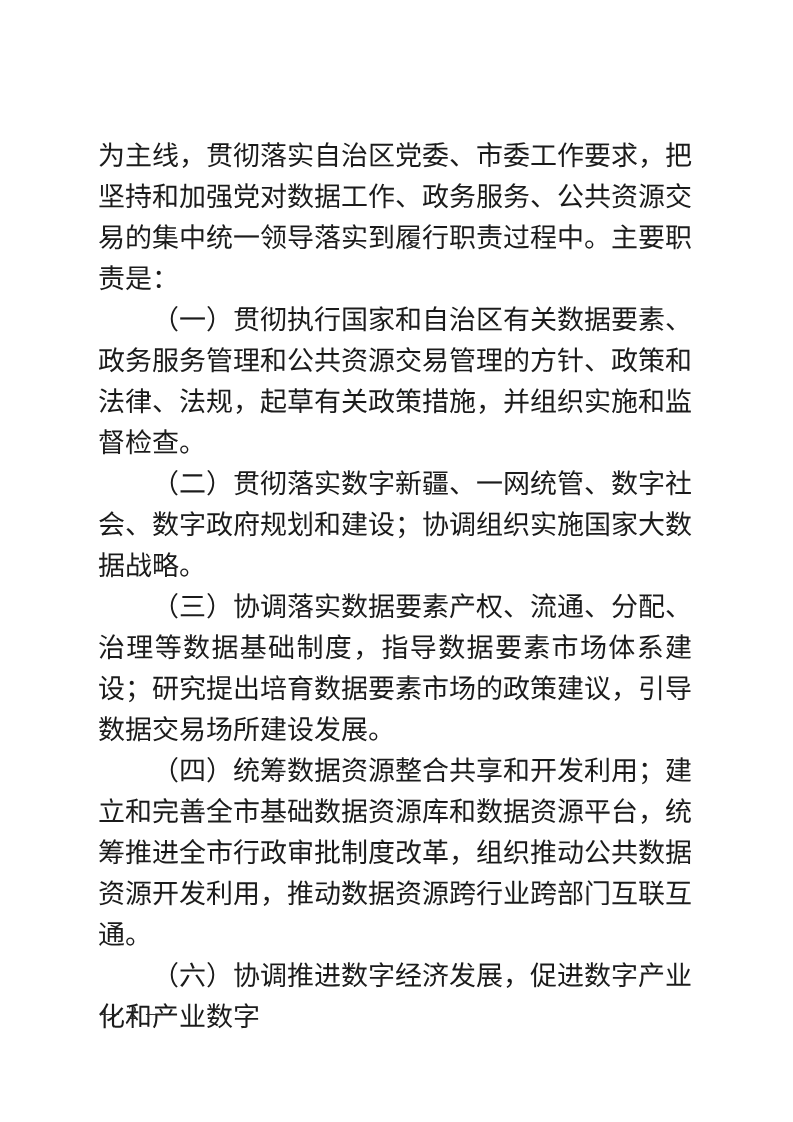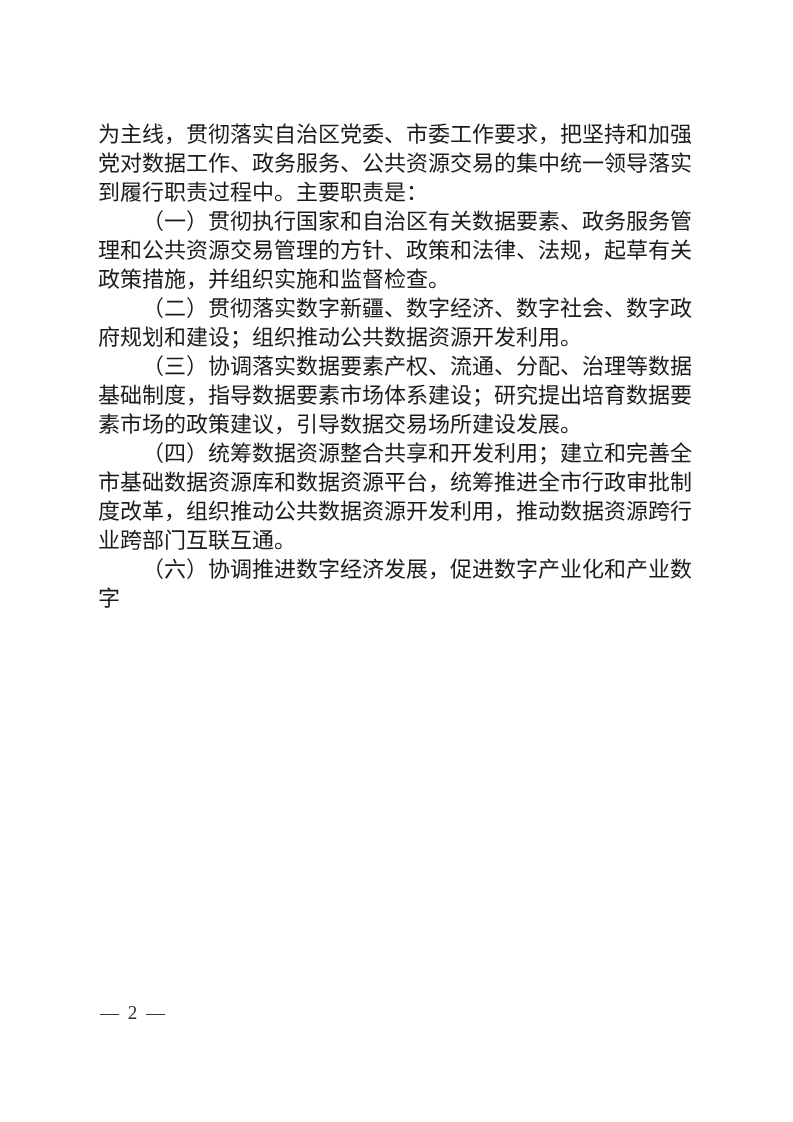--- a/index.html
+++ b/index.html
@@ -12,24 +12,24 @@
     width: 793px;
     height: 1122px;
     background: #ffffff;
     overflow: hidden;
     font-family: "Liberation Serif", "DejaVu Serif", serif;
     color: #1b1b1b;
   }
   .body-text {
     position: absolute;
     left: 98px;
-    top: 120px;
+    top: 136px;
     width: 594px;
-    font-size: 22px;
-    line-height: 29px;
+    font-size: 27px;
+    line-height: 41px;
     text-align: justify;
     text-justify: inter-ideograph;
   }
   .para {
     margin: 0;
     word-break: break-all;
   }
   .para.indent {
     text-indent: 2em;
   }
@@ -42,19 +42,19 @@
     color: #2b2b2b;
   }
 </style>
 </head>
 <body>
 
 <div class="page">
   <main class="body-text">
       <p class="para">为主线，贯彻落实自治区党委、市委工作要求，把坚持和加强党对数据工作、政务服务、公共资源交易的集中统一领导落实到履行职责过程中。主要职责是：</p>
       <p class="para indent">（一）贯彻执行国家和自治区有关数据要素、政务服务管理和公共资源交易管理的方针、政策和法律、法规，起草有关政策措施，并组织实施和监督检查。</p>
-      <p class="para indent">（二）贯彻落实数字新疆、数字经济、数字社会、数字政府规划和建设；组织推动公共数据资源开发利用。</p>
+      <p class="para indent">（二）贯彻落实数字新疆、一网统管、数字社会、数字政府规划和建设；协调组织实施国家大数据战略。</p>
       <p class="para indent">（三）协调落实数据要素产权、流通、分配、治理等数据基础制度，指导数据要素市场体系建设；研究提出培育数据要素市场的政策建议，引导数据交易场所建设发展。</p>
       <p class="para indent">（四）统筹数据资源整合共享和开发利用；建立和完善全市基础数据资源库和数据资源平台，统筹推进全市行政审批制度改革，组织推动公共数据资源开发利用，推动数据资源跨行业跨部门互联互通。</p>
       <p class="para indent">（六）协调推进数字经济发展，促进数字产业化和产业数字</p>
     </main>
   <div class="page-number">— 2 —</div>
 </div>
 
 </body></html>

